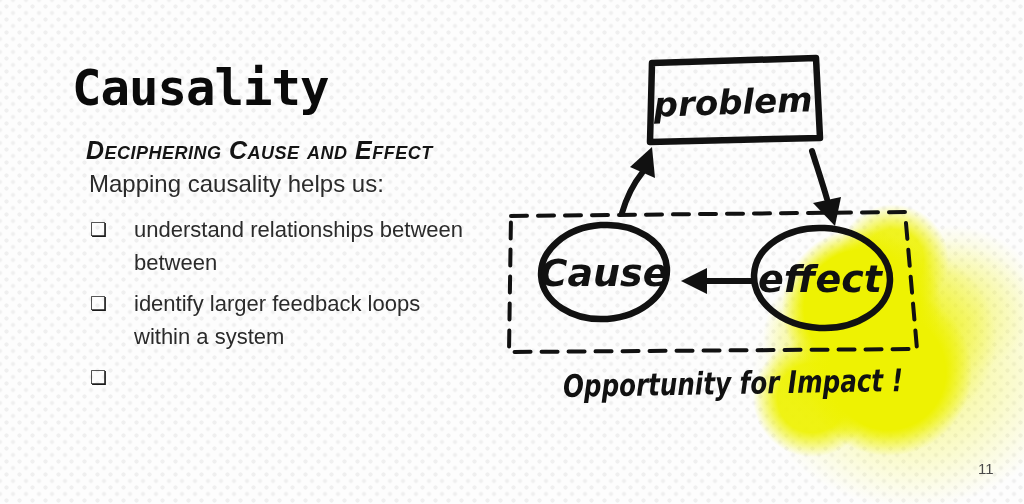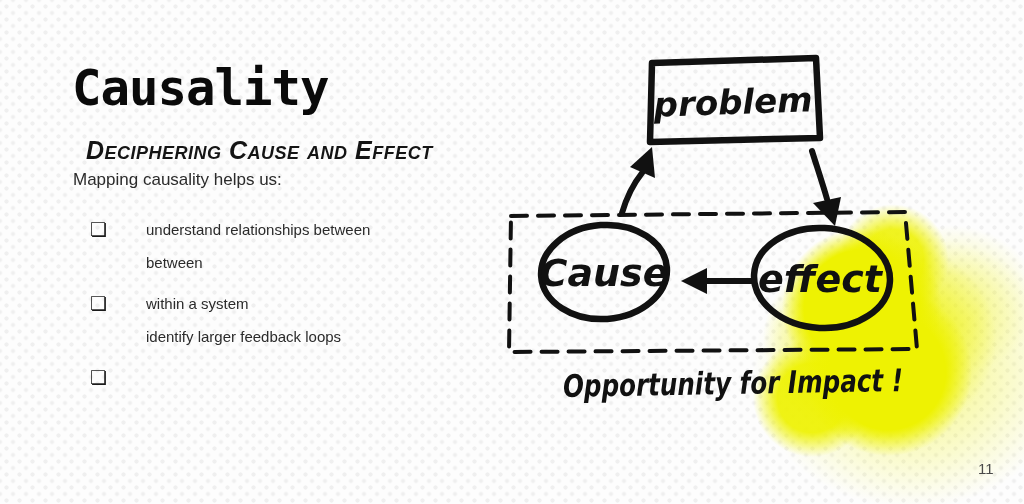--- a/index.html
+++ b/index.html
@@ -29,46 +29,45 @@
     font-family:"Liberation Sans", sans-serif;
     font-style:italic;
     font-weight:bold;
     font-variant:small-caps;
     font-size:25px;
     letter-spacing:0.5px;
     color:#141414;
     margin-top:12px;
   }
   #intro{
-    left:73px; top:170px;
-    font-size:17px;
+    left:89px; top:170px;
+    font-size:24px;
     color:#2b2b2b;
   }
   #bullet-list{
     left:90px; top:213px;
     width:430px;
     list-style:none; margin:0; padding:0;
   }
   #bullet-list li{
     display:flex;
     margin:0 0 8px 0;
   }
   .bullet-glyph{
     width:44px;
     flex:0 0 44px;
     font-family:"DejaVu Sans", sans-serif;
     font-size:19px;
     color:#1a1a1a;
     line-height:33px;
   }
   .bullet-text{
-    font-size:15px;
+    font-size:22px;
     line-height:33px;
     color:#2b2b2b;
-    margin-left:12px;
   }
   #splash{
     left:0; top:0; width:1024px; height:504px;
     background:
       radial-gradient(circle 100px at 862px 308px, #eef202 58%, rgba(238,242,2,0) 80%),
       radial-gradient(circle 105px at 888px 372px, #eef202 55%, rgba(238,242,2,0) 80%),
       radial-gradient(circle 72px  at 812px 398px, rgba(238,242,2,0.92) 48%, rgba(238,242,2,0) 82%),
       radial-gradient(circle 68px  at 893px 260px, rgba(238,242,2,0.88) 45%, rgba(238,242,2,0) 82%),
       radial-gradient(ellipse 150px 130px at 880px 340px, rgba(238,242,2,0.60) 40%, rgba(238,242,2,0) 78%),
       radial-gradient(ellipse 205px 175px at 912px 372px, rgba(238,242,2,0.33) 28%, rgba(238,242,2,0) 78%),
@@ -104,22 +103,22 @@
     <li>
       <span class="bullet-glyph">❏</span>
       <div class="bullet-text">
         <div>understand relationships between</div>
         <div>between</div>
       </div>
     </li>
     <li>
       <span class="bullet-glyph">❏</span>
       <div class="bullet-text">
+        <div>identify larger feedback loops</div>
         <div>within a system</div>
-        <div>identify larger feedback loops</div>
       </div>
     </li>
     <li>
       <span class="bullet-glyph">❏</span>
     </li>
   </ul>
 
   <svg id="diagram" class="abs" width="1024" height="504" viewBox="0 0 1024 504">
 
     <path class="ink-stroke" stroke-width="6.5" d="M 652 63 L 816 58 L 820 138 L 650 142 Z"></path>

